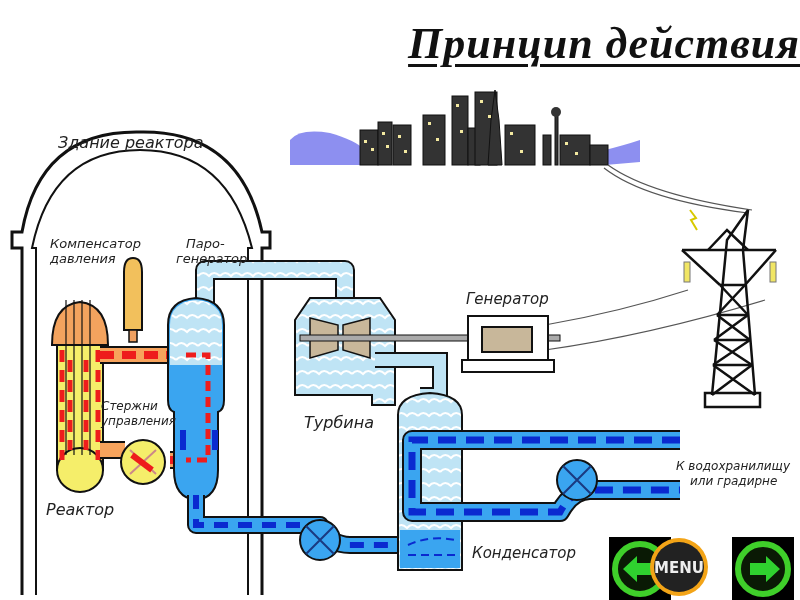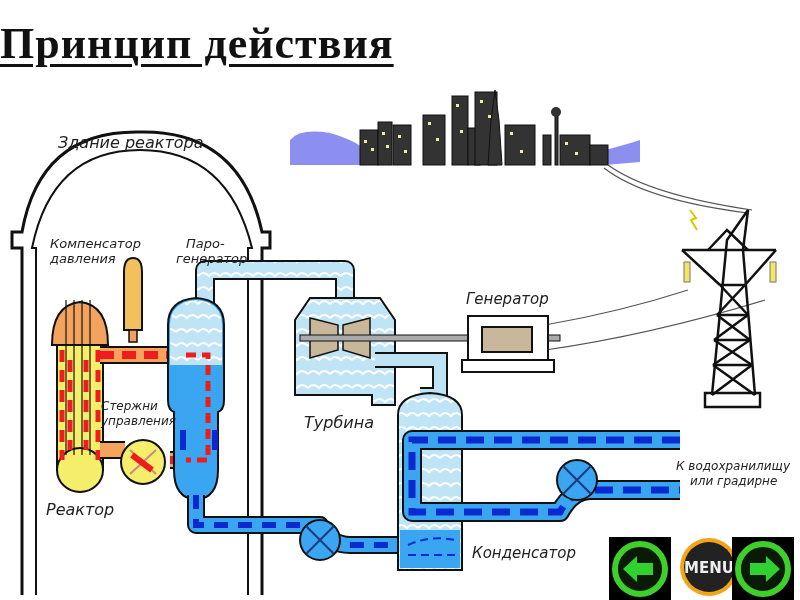--- a/index.html
+++ b/index.html
@@ -1,28 +1,28 @@
 <!DOCTYPE html>
 <html><head>
 <meta charset="utf-8">
 <style>
   html, body { margin: 0; padding: 0; background: #ffffff; }
   body { width: 800px; height: 600px; position: relative; overflow: hidden; font-family: "DejaVu Sans", sans-serif; }
   #title {
-    position: absolute; left: 0; top: 18px; width: 800px; text-align: left;
-    font-family: "Liberation Serif", serif; font-weight: bold;
+    position: absolute; left: 0; top: 18px; width: 800px; text-align: right;
+    font-family: "Liberation Serif", serif; font-style: italic; font-weight: bold;
     font-size: 44px; text-decoration: underline; text-decoration-thickness: 3px;
     text-underline-offset: 6px; color: #111; letter-spacing: 1px;
   }
   svg#diagram { position: absolute; left: 0; top: 0; }
   .lbl { font-family: "DejaVu Sans", sans-serif; font-style: italic; fill: #222; }
   .nav { position: absolute; top: 537px; width: 62px; height: 63px; background: #000; cursor: pointer; }
   #nav-prev { left: 609px; }
   #nav-next { left: 732px; }
-  #nav-menu { position: absolute; left: 678px; top: 536px; width: 62px; height: 62px; cursor: pointer; }
+  #nav-menu { position: absolute; left: 648px; top: 536px; width: 62px; height: 62px; cursor: pointer; }
 </style>
 </head>
 <body>
 
 <div id="title">Принцип действия</div>
 
 <svg id="diagram" width="800" height="600" viewBox="0 0 800 600">
   <defs>
     <pattern id="steamPat" width="22" height="14" patternUnits="userSpaceOnUse">
       <rect width="22" height="14" fill="#bfe4f5"></rect>

